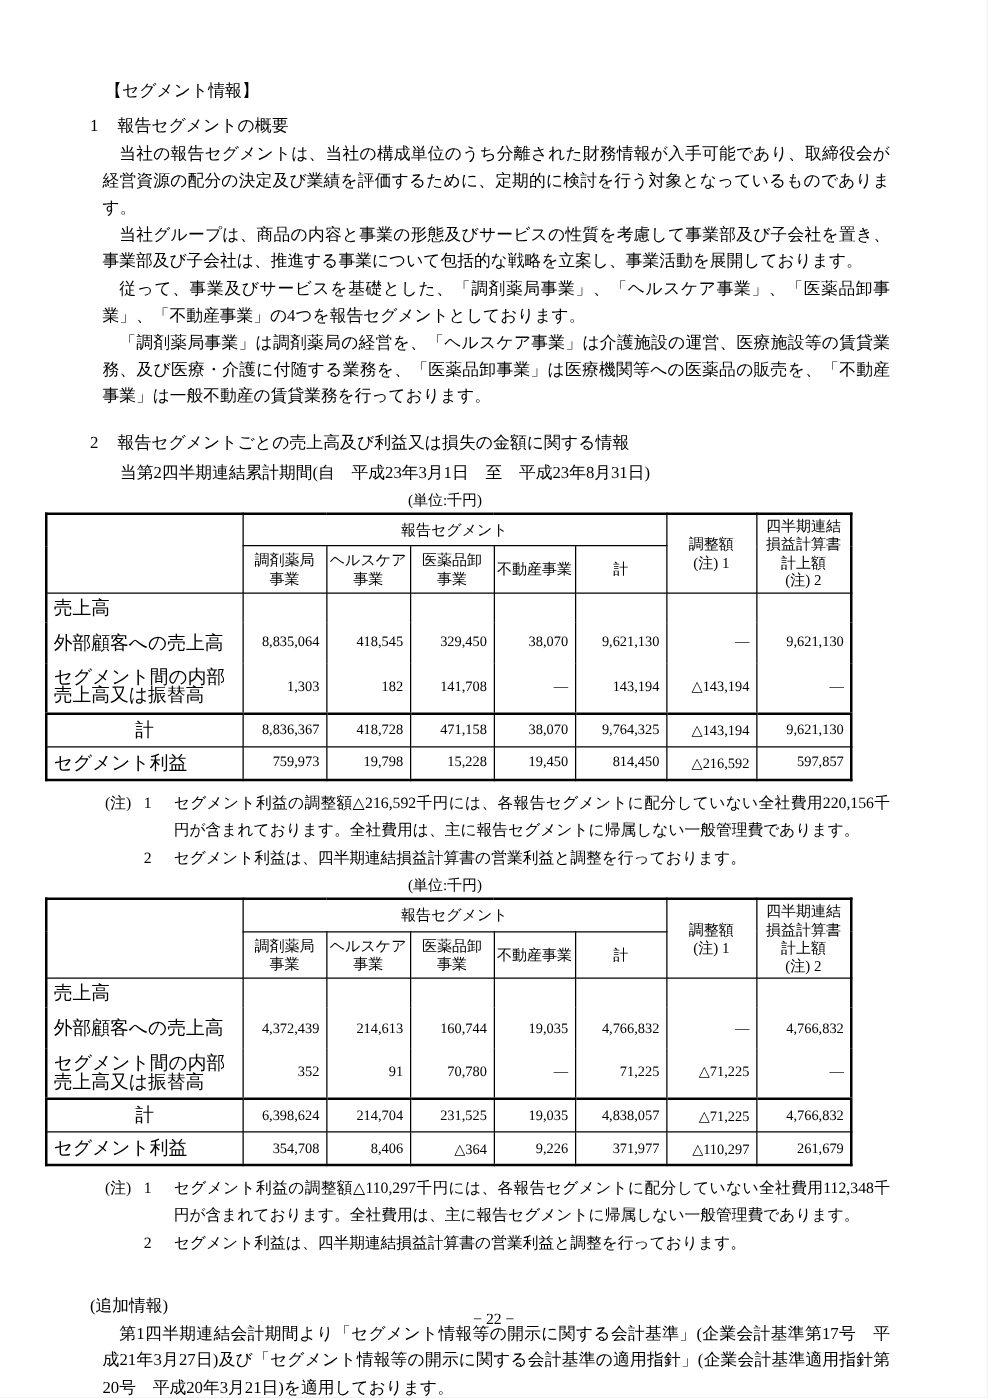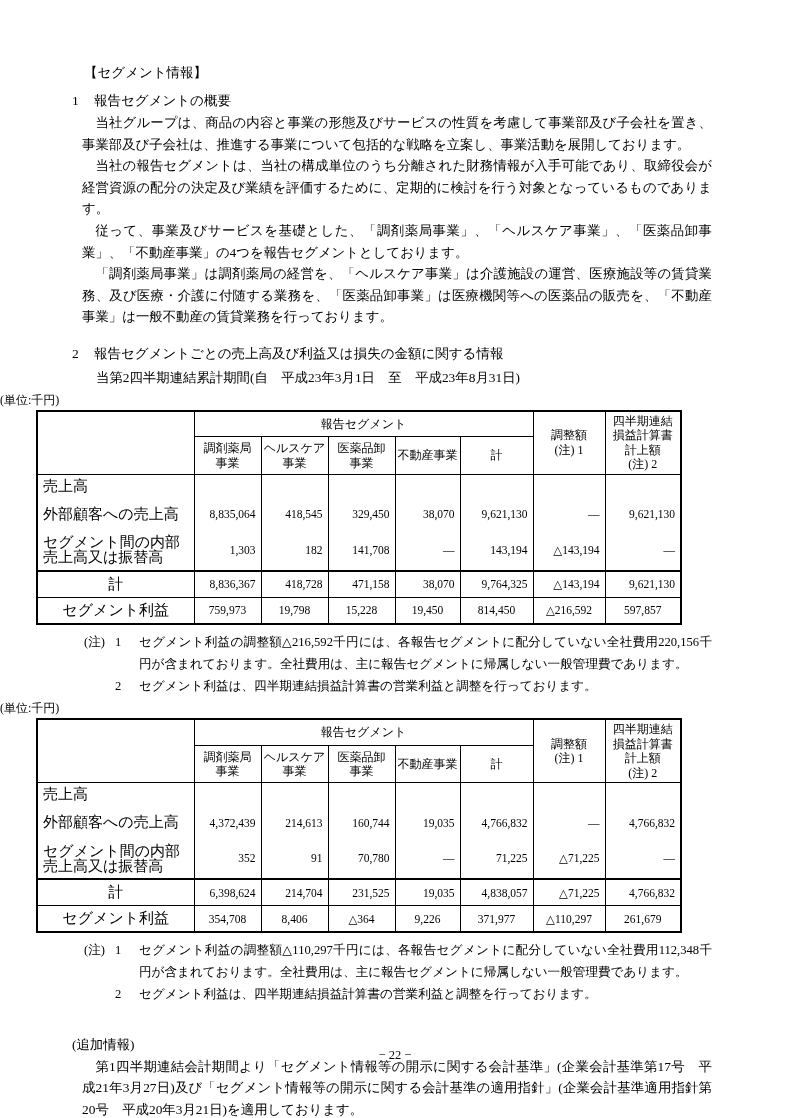--- a/index.html
+++ b/index.html
@@ -7,40 +7,40 @@
     width:790px; height:1118px; margin:0 auto; background:#ffffff;
     position:relative; overflow:hidden; color:#000;
     font-family:"Liberation Serif","DejaVu Serif",serif;
   }
   .doc-title { margin:62px 78px 7px 84px; font-size:13.5px; line-height:21px; }
   .sec-heading { margin:0 78px 0 72px; font-size:13.5px; line-height:22px; }
   .sec-no { display:inline-block; min-width:9px; margin-right:13px; }
   .para { margin:0 78px 0 82px; font-size:13.4px; line-height:21.6px; text-align:justify; text-indent:1em; }
   .sec2 { margin-top:15px; }
   .period-label { margin:2px 78px 0 96px; font-size:13.4px; line-height:22px; }
-  .unit-label { margin:3px 78px 2px 0; text-align:left; font-size:12px; line-height:16px; }
+  .unit-label { margin:3px 78px 2px 0; text-align:center; font-size:12px; line-height:16px; }
 
   table.seg { margin-left:36px; width:644px; border-collapse:collapse; table-layout:fixed;
               border:2px solid #000; }
   .seg th, .seg td { border:1px solid #000; padding:2px 5px; }
   .seg thead th { font-weight:normal; text-align:center; vertical-align:middle;
                   font-size:12px; line-height:14.5px; padding:2px 2px; }
   .seg thead tr.hr1 th { height:20px; }
   .seg thead tr.hr2 th { height:32px; }
   th.small4 { line-height:13.5px; font-size:11.5px; }
   .pre { white-space:pre-line; }
   .lbl { font-size:15px; text-align:left; }
   .indent { padding-left:16px; }
   .num { text-align:right; font-size:11.5px; padding-right:5px; }
   tr.g0 td { border-bottom:none; height:19px; vertical-align:top; }
   tr.g1 td { border-top:none; border-bottom:none; height:29px; vertical-align:middle; }
   tr.g2 td { border-top:none; border-bottom:2px solid #000; height:35px; vertical-align:middle; line-height:15px; }
   tr.total td { border-top:2px solid #000; height:21px; vertical-align:middle; }
   tr.total td.lbl { text-align:center; }
-  tr.profit td { height:21px; vertical-align:middle;text-align:center; }
+  tr.profit td { height:21px; vertical-align:middle; }
 
   .notes { margin:7px 78px 0 84px; font-size:12.6px; line-height:21.8px; }
   .note-row { display:flex; }
   .note-paren { width:31px; flex:none; }
   .note-no { width:24px; flex:none; }
   .note-text { flex:1; text-align:justify; }
 
   .block2 { margin-top:27px; }
   .addinfo-heading { margin:28px 78px 0 72px; font-size:13.4px; line-height:22px; }
   .page-number { position:absolute; left:0; right:0; top:1048px; text-align:center; font-size:12.5px; }
@@ -49,22 +49,22 @@
 <body>
 
 <div class="page">
 
   <div class="doc-title">【セグメント情報】</div>
 
   <div class="sec-heading">
     <span class="sec-no">1</span><span>報告セグメントの概要</span>
   </div>
 
+  <p class="para">当社の報告セグメントは、当社の構成単位のうち分離された財務情報が入手可能であり、取締役会が経営資源の配分の決定及び業績を評価するために、定期的に検討を行う対象となっているものであります。</p>
   <p class="para">当社グループは、商品の内容と事業の形態及びサービスの性質を考慮して事業部及び子会社を置き、事業部及び子会社は、推進する事業について包括的な戦略を立案し、事業活動を展開しております。</p>
-  <p class="para">当社の報告セグメントは、当社の構成単位のうち分離された財務情報が入手可能であり、取締役会が経営資源の配分の決定及び業績を評価するために、定期的に検討を行う対象となっているものであります。</p>
   <p class="para">従って、事業及びサービスを基礎とした、「調剤薬局事業」、「ヘルスケア事業」、「医薬品卸事業」、「不動産事業」の4つを報告セグメントとしております。</p>
   <p class="para">「調剤薬局事業」は調剤薬局の経営を、「ヘルスケア事業」は介護施設の運営、医療施設等の賃貸業務、及び医療・介護に付随する業務を、「医薬品卸事業」は医療機関等への医薬品の販売を、「不動産事業」は一般不動産の賃貸業務を行っております。</p>
 
   <div class="sec-heading sec2">
     <span class="sec-no">2</span><span>報告セグメントごとの売上高及び利益又は損失の金額に関する情報</span>
   </div>
 
   <div class="period-label">当第2四半期連結累計期間(自　平成23年3月1日　至　平成23年8月31日)</div>
   <div class="unit-label">(単位:千円)</div>
 

